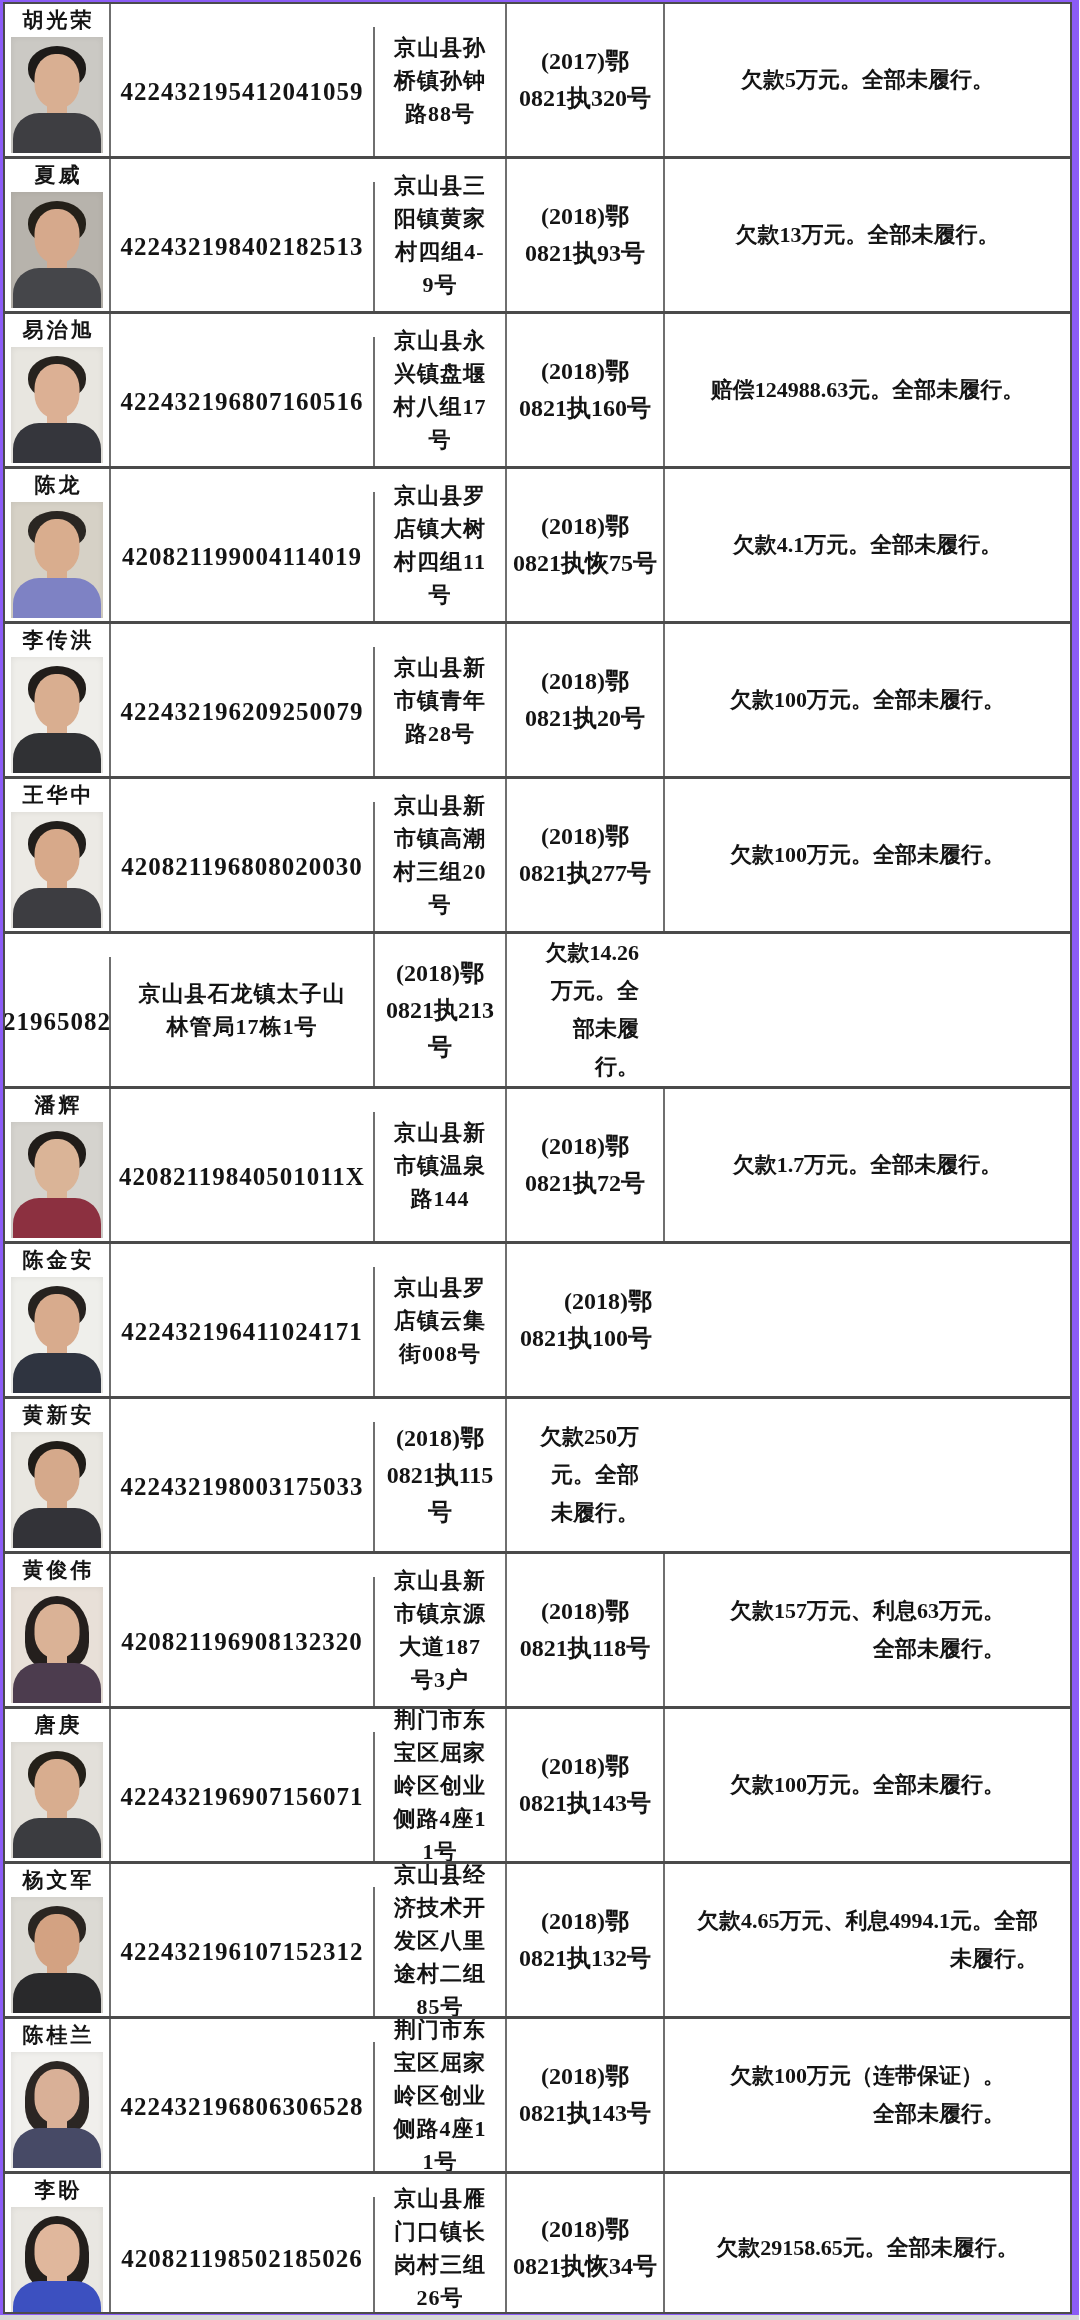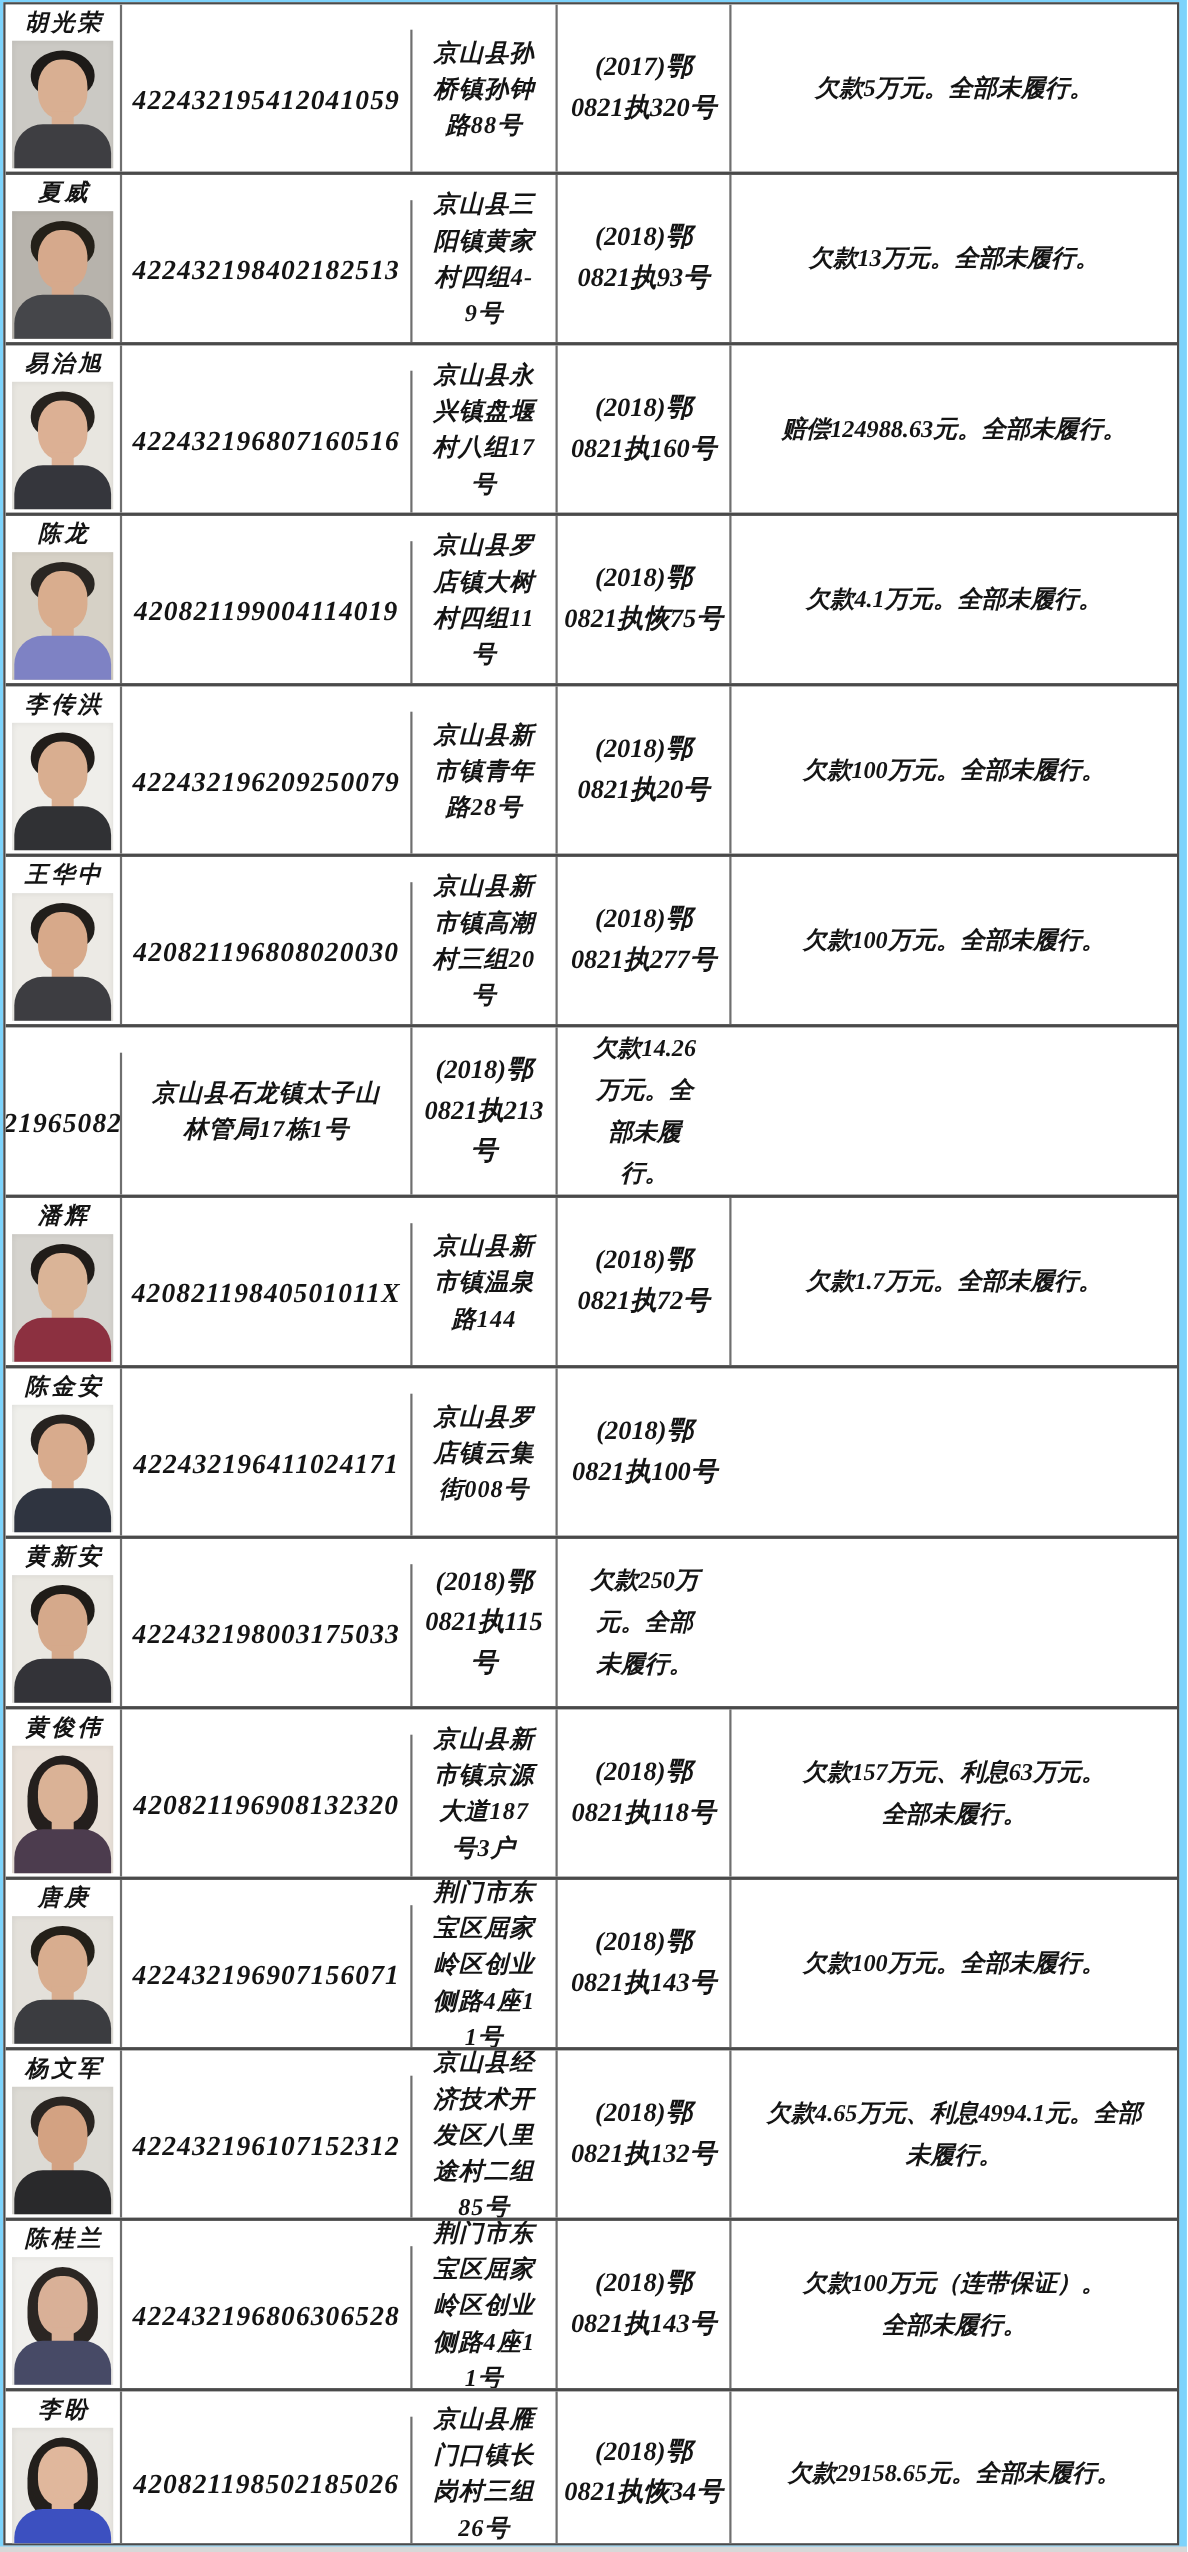--- a/index.html
+++ b/index.html
@@ -2,40 +2,40 @@
 <html><head>
 <meta charset="utf-8">
 <style>
   html,body{margin:0;padding:0;}
   body{
     width:1080px;height:2320px;overflow:hidden;background:#ffffff;
     font-family:"Liberation Serif","DejaVu Serif",serif;
     font-weight:bold;color:#141414;
     -webkit-font-smoothing:antialiased;
   }
-  .page{position:relative;width:1079px;height:2320px;background:#7dd3fc;font-style:italic;}
+  .page{position:relative;width:1079px;height:2320px;background:#8b5cf6;}
   .table{
     position:absolute;left:3px;top:2px;width:1069px;height:2312px;
     box-sizing:border-box;border:2px solid #4b4b4b;background:#ffffff;
     overflow:hidden;
   }
   .row{
     display:grid;
     grid-template-columns:106px 264px 132px 158px auto;
     height:152px;
     border-bottom:3px solid #4a4a4a;
   }
   .row:last-child{border-bottom:none;height:147px;border-radius:16px;}
   .cell{
     box-sizing:border-box;
     border-right:2px solid #6f6f6f;
     display:flex;align-items:center;justify-content:center;
     text-align:center;overflow:hidden;
   }
-  .cell:last-child{border-right:none;}
+  .cell:last-child{border-right:none;text-align:right;}
   .cell-photo{
     flex-direction:column;justify-content:flex-start;
     padding-top:3px;
   }
   .person-name{
     font-size:21px;line-height:26px;letter-spacing:3px;
     white-space:nowrap;text-indent:3px;
   }
   .id-photo{
     margin-top:4px;width:92px;height:116px;position:relative;

